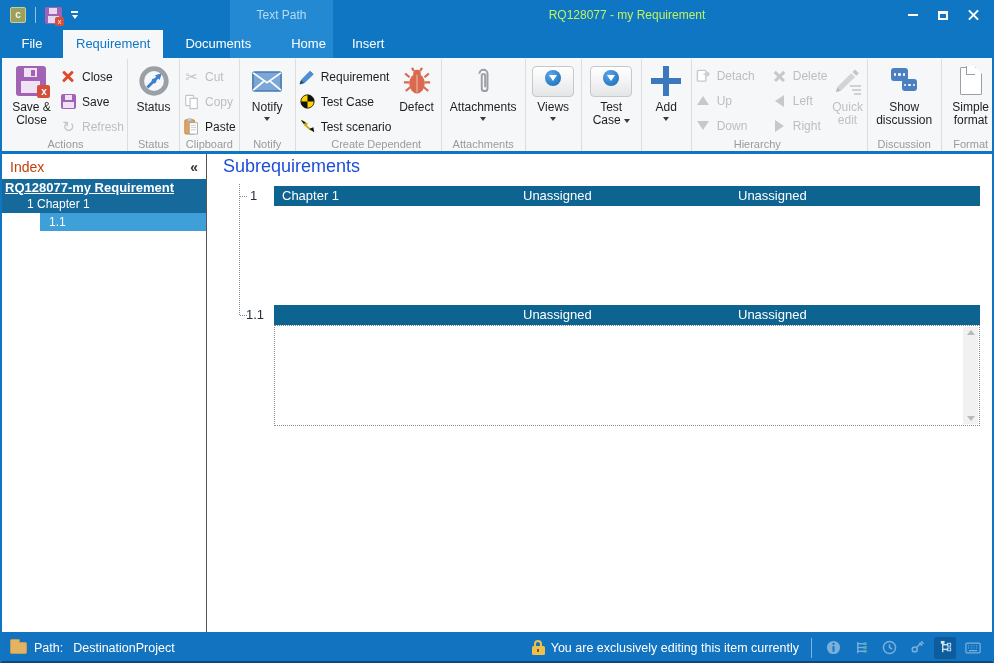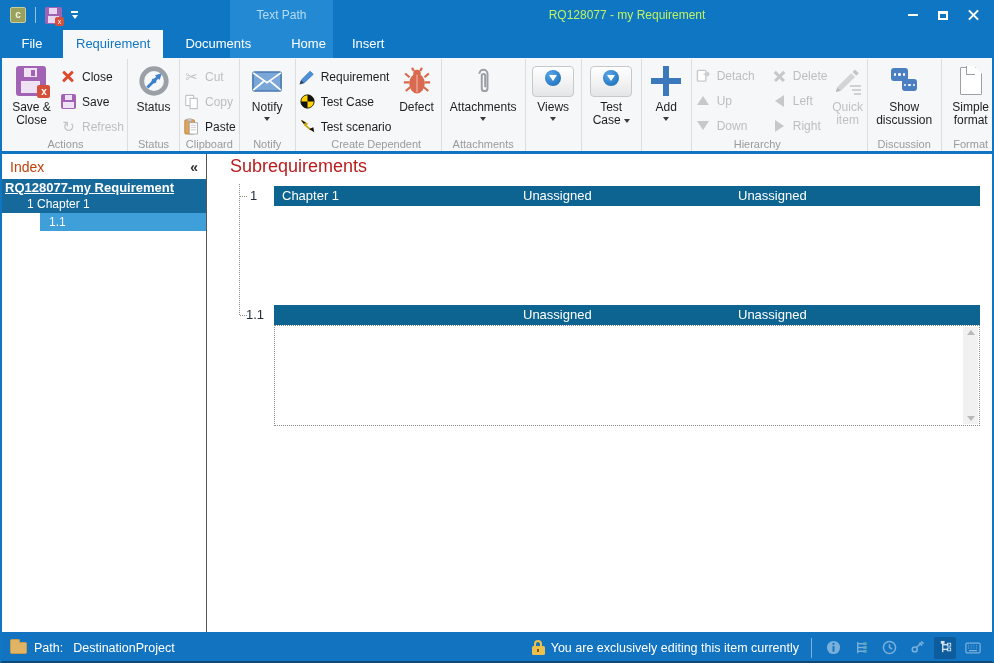--- a/index.html
+++ b/index.html
@@ -108,21 +108,21 @@
   .content { display:flex; height:478px; }
   .sidebar { width:205px; border-right:1px solid #555; background:#fff; }
   .sb-header { display:flex; justify-content:space-between; align-items:center; padding:5px 8px 4px 8px; }
   .sb-title { font-size:14px; color:#c2410c; }
   .sb-collapse { font-size:14px; color:#333; font-weight:bold; }
   .tree-item-0 { background:#15699b; color:#fff; font-size:13px; font-weight:bold; text-decoration:underline;
                  height:17px; line-height:17px; padding-left:3px; white-space:nowrap; overflow:hidden; }
   .tree-item-1 { background:#15699b; color:#fff; font-size:12px; height:17px; line-height:17px; padding-left:25px; }
   .tree-item-2 { margin-left:38px; background:#3f9fd9; color:#fff; font-size:12px; height:18px; line-height:18px; padding-left:9px; }
   .main { flex:1; position:relative; background:#fff; }
-  .main-heading { position:absolute; left:23px; top:2px; font-size:18px; color:#b91c1c; }
+  .main-heading { position:absolute; left:16px; top:2px; font-size:18px; color:#1d4ed8; }
   .connector-v { position:absolute; left:32px; top:30px; height:131px; border-left:1px dotted #8b8b8b; }
   .stub { position:absolute; width:7px; border-top:1px dotted #8b8b8b; }
   .row-num { position:absolute; font-size:13px; color:#24303d; height:20px; line-height:20px; }
   .hbar { position:absolute; left:67px; width:706px; height:20px; background:#0e6491; color:#fff; font-size:13px; }
   .hbar span { position:absolute; top:0; height:36px; line-height:20px; white-space:nowrap; }
   .hbar .t1 { left:8px; }
   .hbar .a1 { left:249px; }
   .hbar .a2 { left:464px; }
   .edit-area { position:absolute; left:67px; top:171px; width:706px; height:101px; border:1px dotted #8a8a8a; background:#fff; }
   .scrollbar { position:absolute; right:1px; top:1px; bottom:1px; width:15px; background:#f1f1f1;
@@ -456,21 +456,21 @@
           <div class="iconbox">
             <svg width="30" height="30" viewBox="0 0 30 30">
               <path d="M3 26l5-1.3L22 11l-3.8-3.8L4.3 21z" fill="#d2d4d6"></path>
               <path d="M3 26l4.6-1.2-3.4-3.4z" fill="#b9bbbd"></path>
               <path d="M19.5 6l3.8 3.8 2.6-2.6L22 3.4z" fill="#c3c5c7"></path>
               <g stroke="#cfd1d3" stroke-width="2.2">
                   <path d="M17 20h11M19 24h9M21 28h7"></path>
                 </g>
             </svg>
           </div>
-          <div class="lbl">Quick item</div>
+          <div class="lbl">Quick edit</div>
         </div>
       </div>
       <div class="glabel" style="text-align:left;padding-left:42px;">Hierarchy</div>
     </div>
 
     <div class="rgroup" style="width:74px;">
       <div class="gbody" style="justify-content:center;width:100%;">
         <div class="lbtn" style="width:68px;">
           <div class="iconbox">
             <div class="bubbles">

